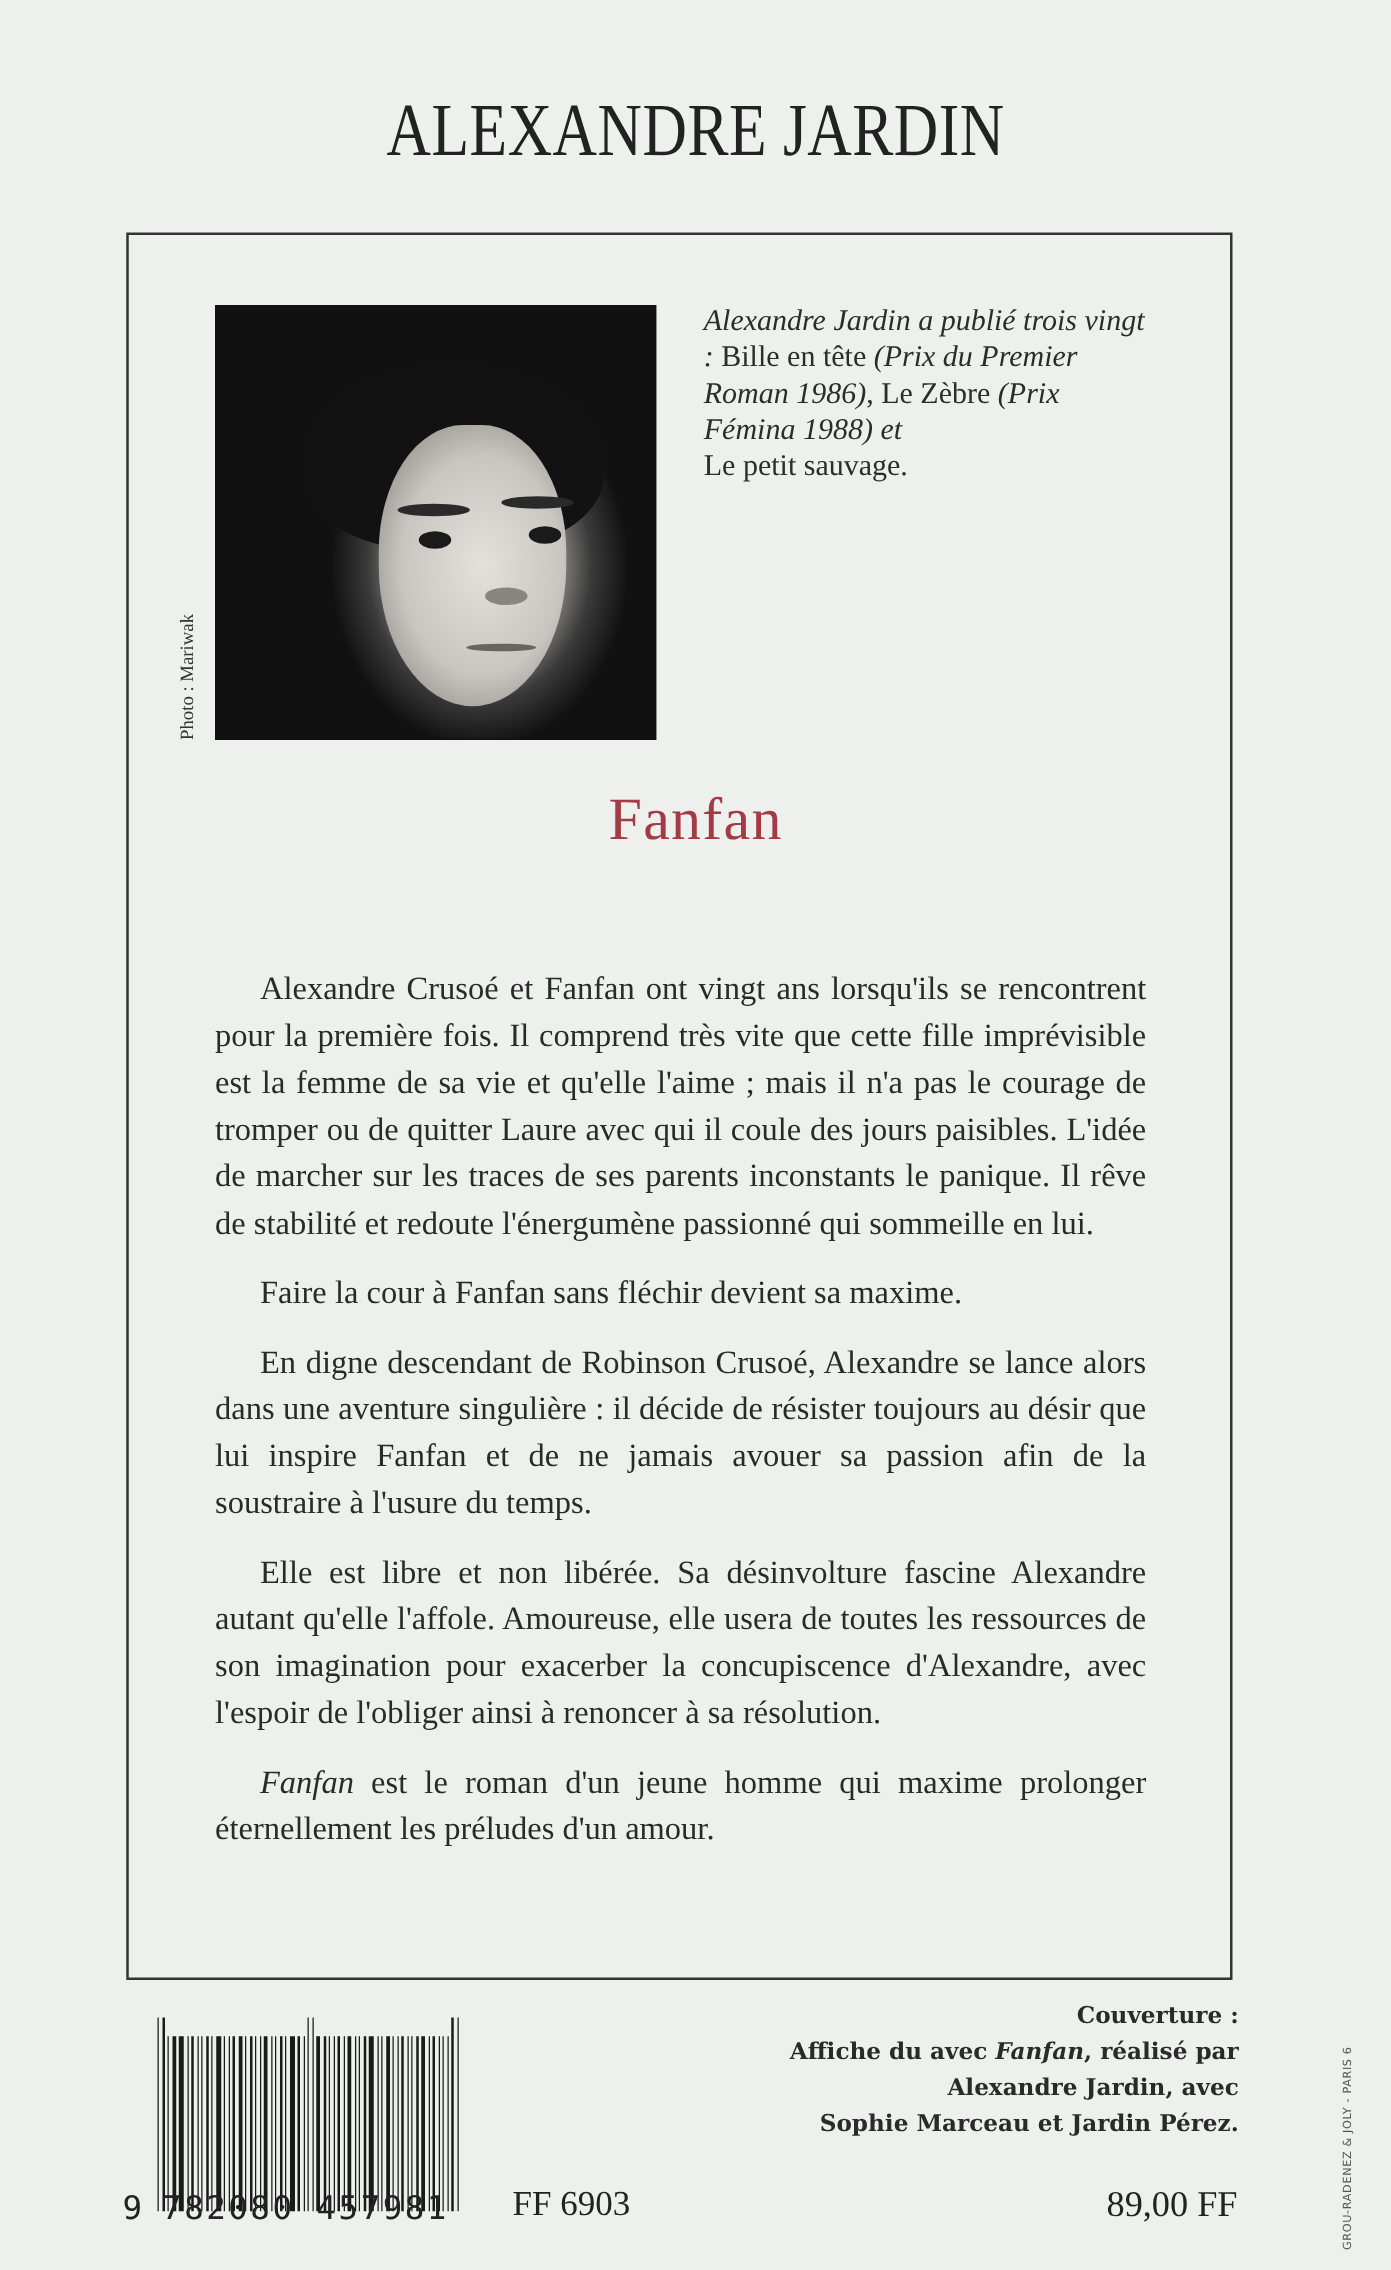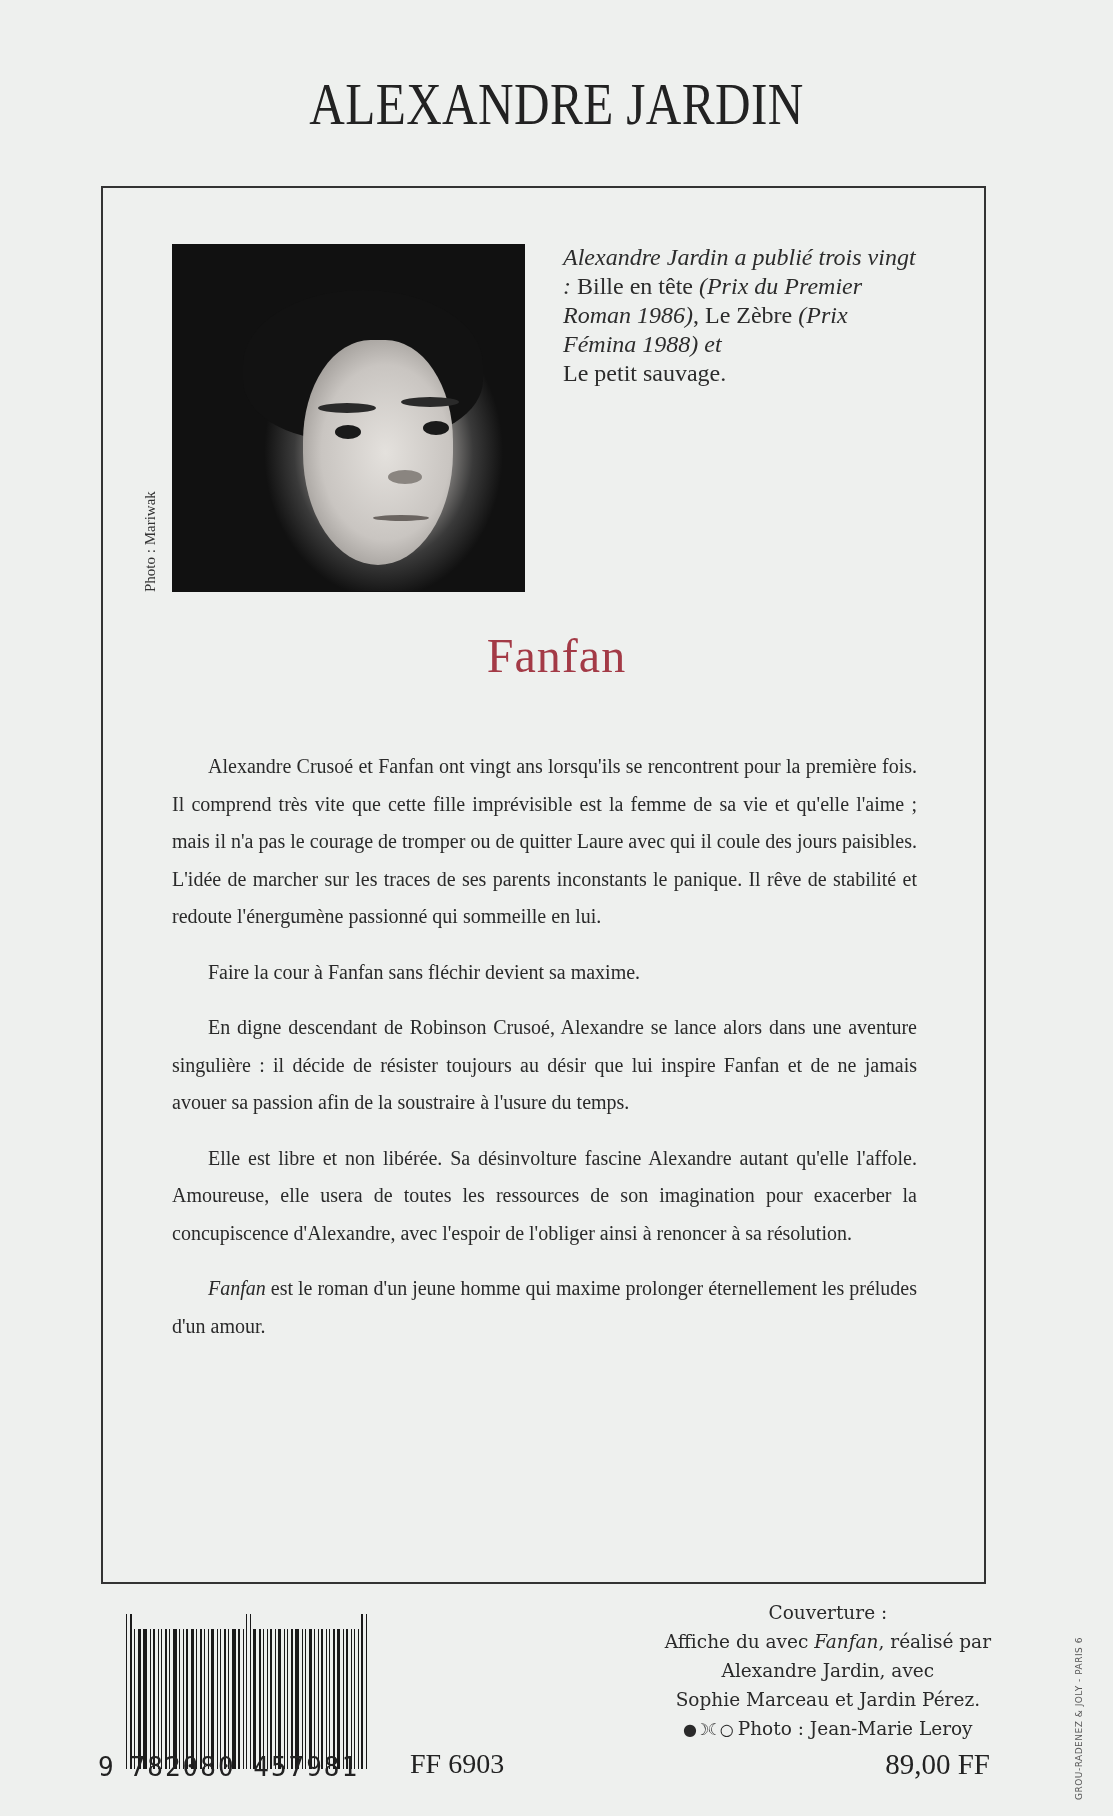--- a/index.html
+++ b/index.html
@@ -48,43 +48,43 @@
     position:absolute; left:563px; top:243px; width:360px;
     font-family:"Liberation Serif", serif; font-size:24px; line-height:29px; color:#2c2c2c;
   }
   .bio i { font-style:italic; }
   .title {
     position:absolute; left:0; right:0; top:628px; text-align:center;
     font-family:"Liberation Serif", serif; font-size:48px; color:#a33a46;
     letter-spacing:1px;
   }
   .blurb {
-    position:absolute; left:172px; top:748px; width:745px;
-    font-family:"Liberation Serif", serif; font-size:20px; line-height:37.5px;
+    position:absolute; left:172px; top:772px; width:745px;
+    font-family:"Liberation Serif", serif; font-size:26px; line-height:37.5px;
     color:#2a2a2a; text-align:justify;
   }
   .blurb p { margin:0 0 18px 0; text-indent:36px; }
   .blurb p i { font-style:italic; }
   .barcode {
     position:absolute; left:126px; top:1614px; width:256px; height:155px;
     display:flex; align-items:flex-end; gap:0;
   }
   .barcode span { display:inline-block; background:#1a1a1a; }
   .bc-digits {
     position:absolute; left:98px; top:1752px; font-family:"DejaVu Sans Mono", monospace;
     font-size:26px; color:#222; letter-spacing:2px;
   }
   .bc-digits .lead { margin-right:14px; }
   .ffcode {
     position:absolute; left:410px; top:1748px; font-family:"Liberation Serif", serif;
     font-size:28px; color:#222;
   }
   .cover-credits {
-    position:absolute; right:122px; top:1598px; text-align:center;
-    font-family:"DejaVu Serif", serif; font-size:18.5px; line-height:29px; color:#2a2a2a;
+    position:absolute; right:122px; top:1598px; text-align:right;
+    font-family:"DejaVu Serif", serif; font-size:18.5px; line-height:29px; color:#2a2a2a;font-weight:bold;
   }
   .cover-credits i { font-style:italic; }
   .cover-credits .logo { font-size:16px; letter-spacing:-2px; margin-right:6px; }
   .price {
     position:absolute; right:123px; top:1748px; font-family:"Liberation Serif", serif;
     font-size:29px; color:#222;
   }
   .printer {
     position:absolute; left:1074px; top:1800px; transform-origin:left top;
     transform:rotate(-90deg); font-family:"DejaVu Sans", sans-serif;
@@ -193,18 +193,17 @@
 <div class="bc-digits">
   <span class="lead">9</span><span>782080 457981</span>
 </div>
 <div class="ffcode">FF 6903</div>
 
 <div class="cover-credits">
   <div>Couverture :</div>
   <div><span>Affiche du avec </span><i>Fanfan</i><span>, réalisé par</span></div>
   <div>Alexandre Jardin, avec</div>
   <div>Sophie Marceau et Jardin Pérez.</div>
-  <div><span class="logo">●☽☾○</span><span>Photo : Jean-Marie Leroy</span></div>
 </div>
 
 <div class="price">89,00 FF</div>
 
 <div class="printer">GROU-RADENEZ &amp; JOLY - PARIS 6</div>
 
 </body></html>

